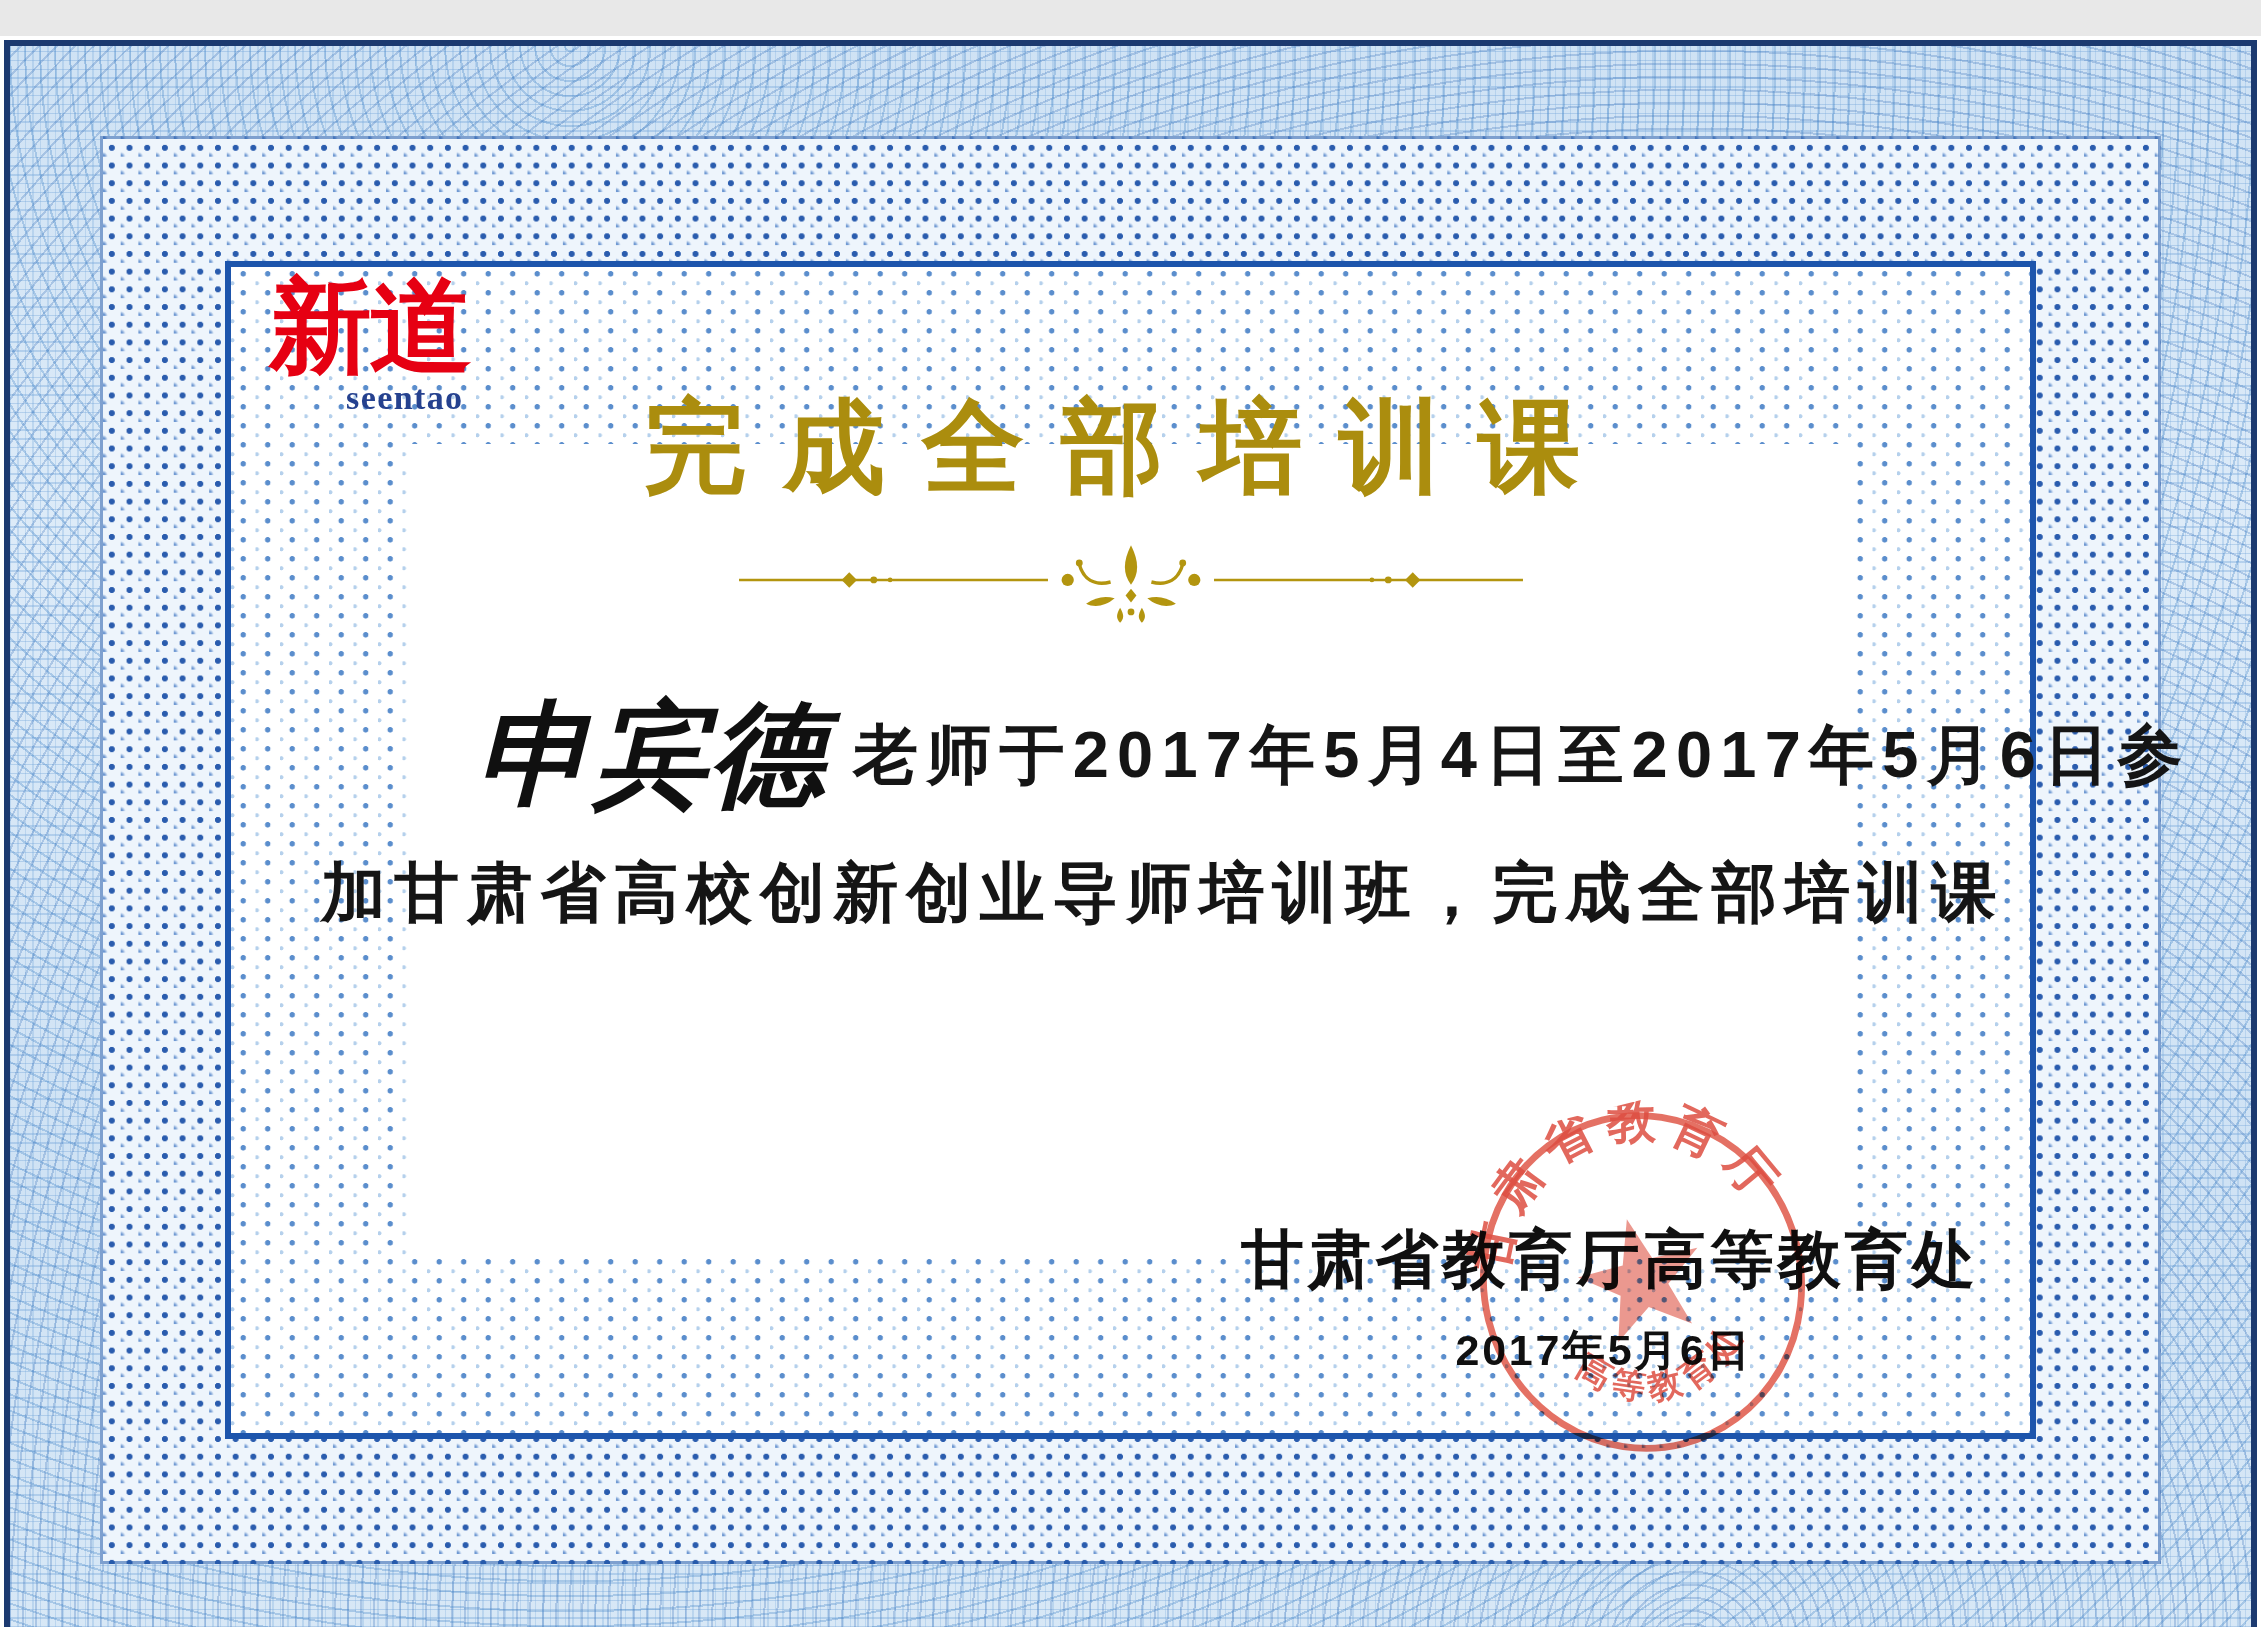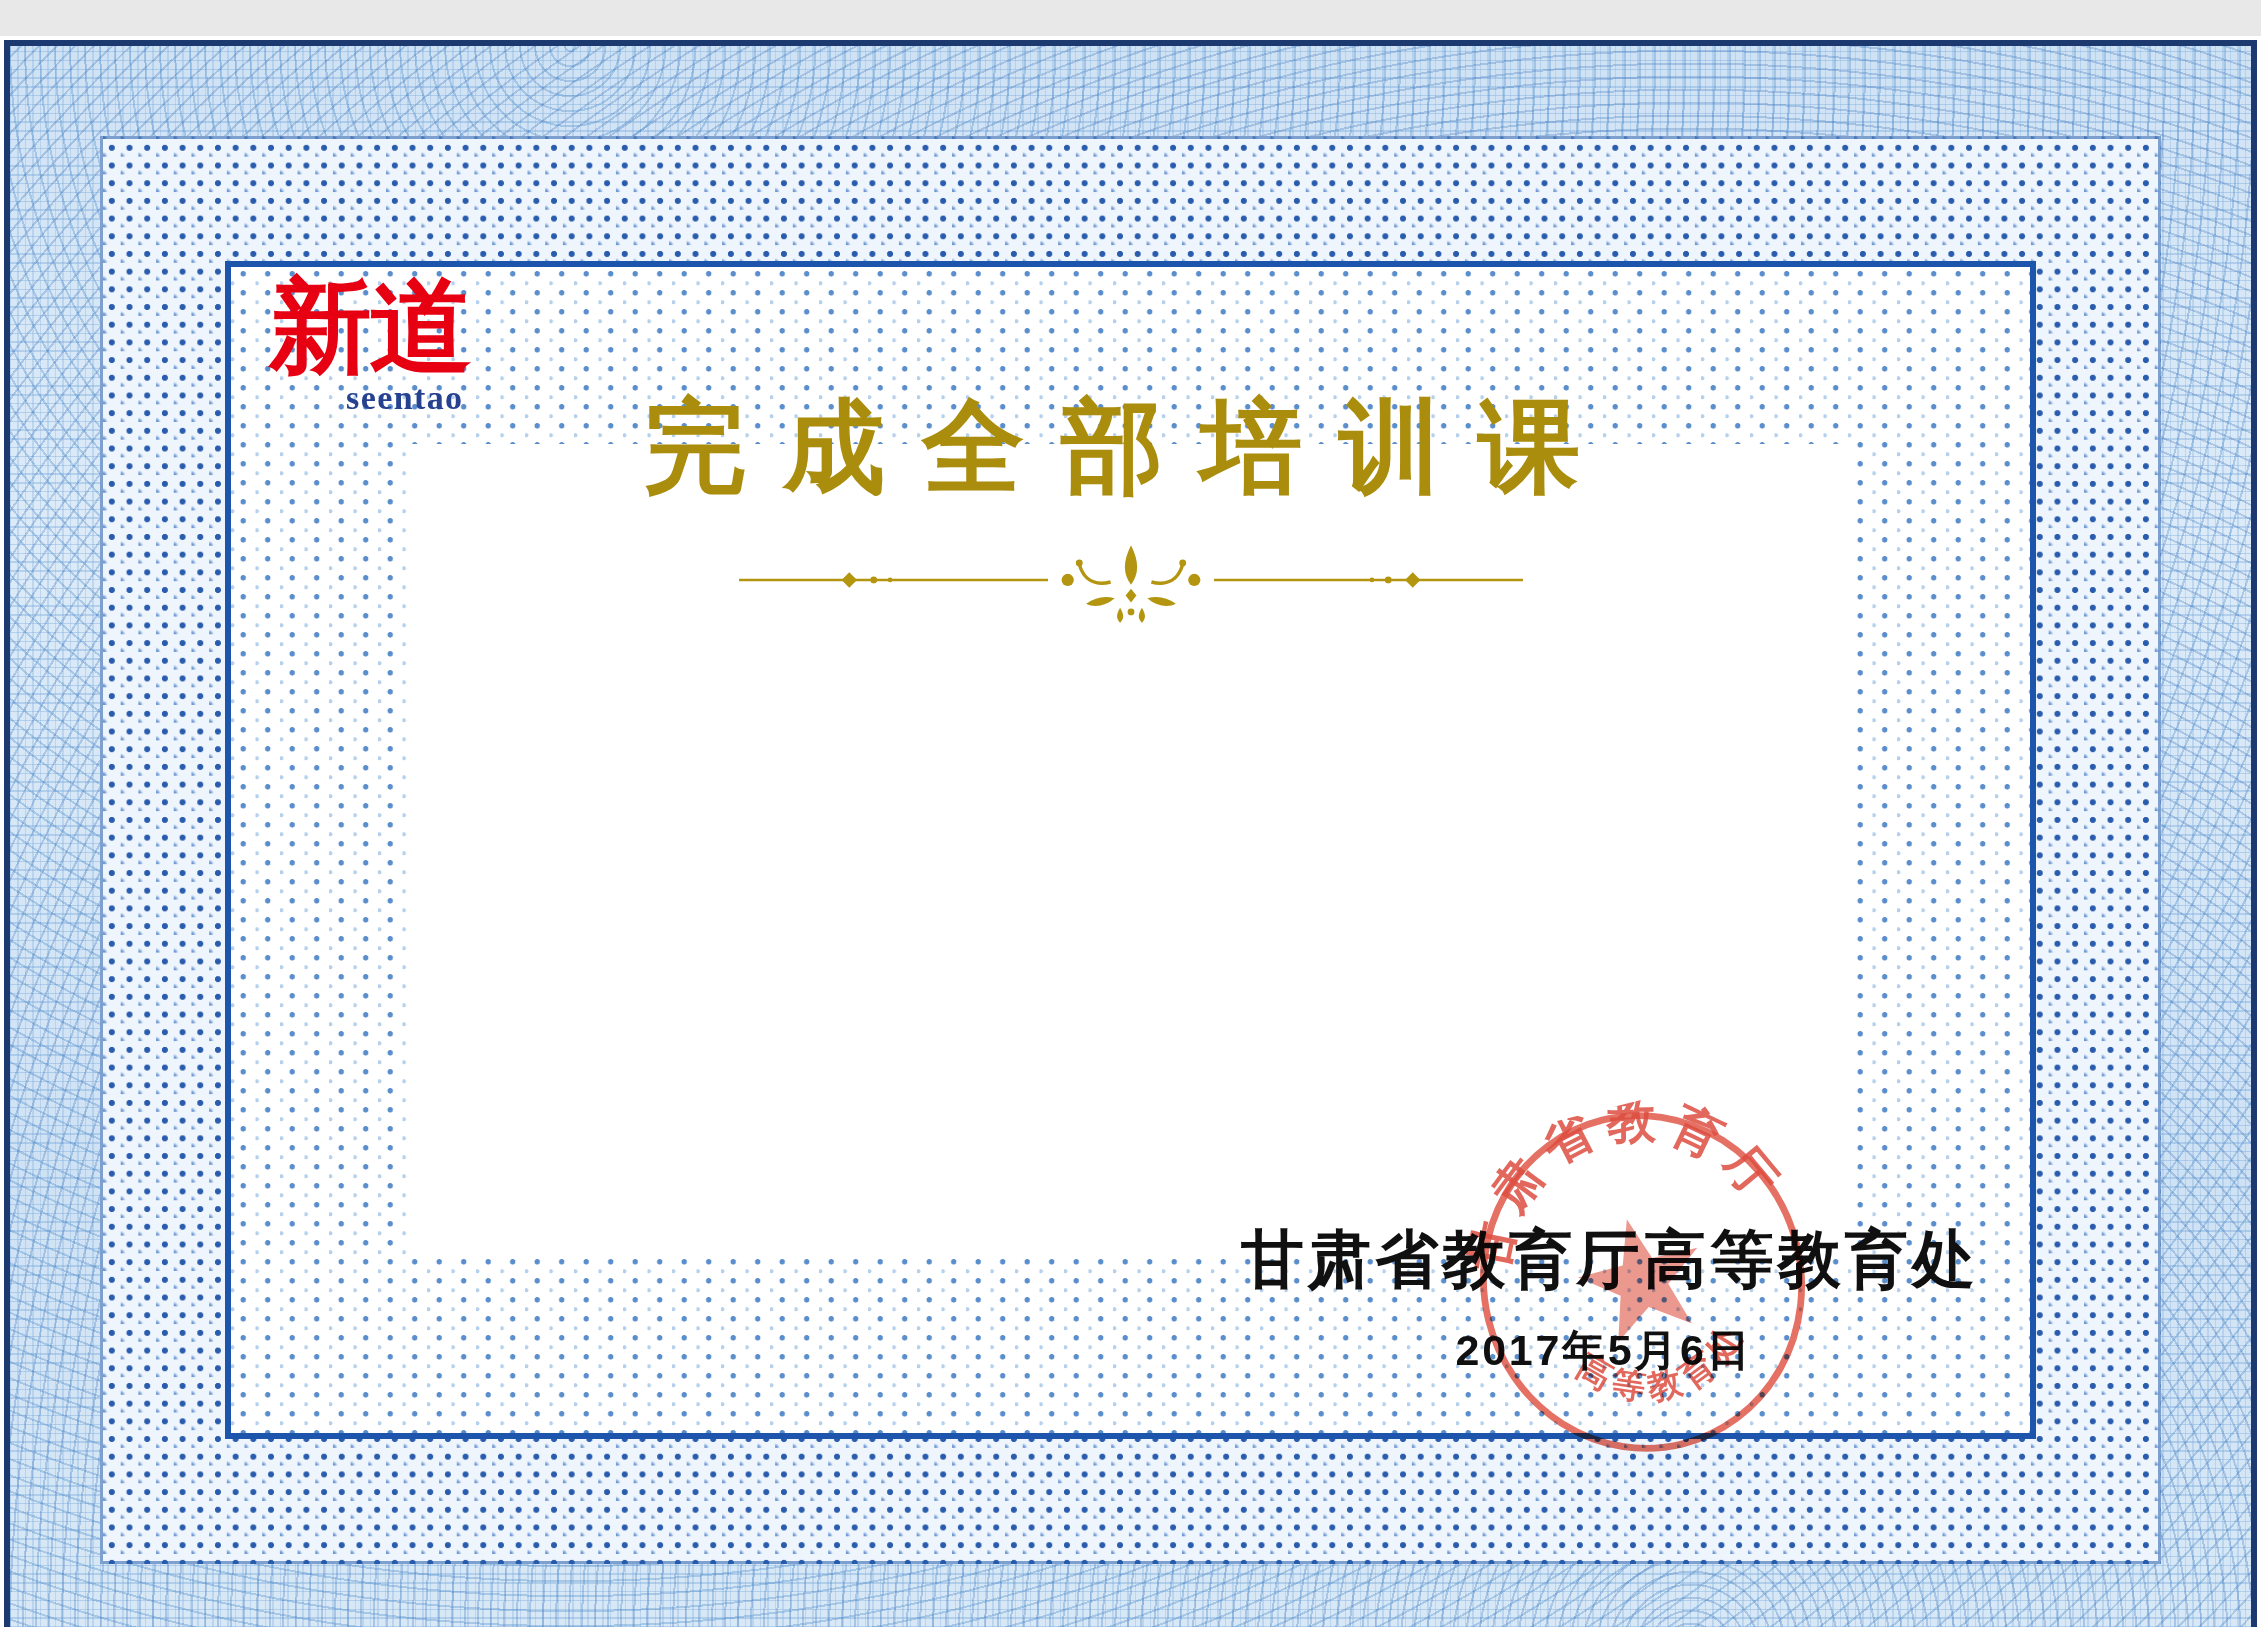--- a/index.html
+++ b/index.html
@@ -152,20 +152,25 @@
       <path d="M620 60 C644 66 660 56 666 34" fill="none" stroke-width="5"></path>
       <circle cx="666" cy="32" r="5" stroke="none"></circle>
       <path d="M566 84 C552 96 536 98 524 92 C538 82 552 80 566 84 Z" stroke="none"></path>
       <path d="M614 84 C628 96 644 98 656 92 C642 82 628 80 614 84 Z" stroke="none"></path>
       <path d="M574 98 C568 108 568 114 574 120 C580 114 580 108 574 98 Z" stroke="none"></path>
       <path d="M606 98 C600 108 600 114 606 120 C612 114 612 108 606 98 Z" stroke="none"></path>
       <circle cx="590" cy="104" r="5" stroke="none"></circle>
     </g>
   </svg>
 
+  <div class="line line1">
+    <span class="recipient-name">申宾德</span>
+    <span>老师于2017年5月4日至2017年5月6日参</span>
+  </div>
+  <div class="line line2">加甘肃省高校创新创业导师培训班，完成全部培训课</div>
 
   <div class="issuer">甘肃省教育厅高等教育处</div>
   <div class="date">2017年5月6日</div>
 
   <svg class="seal" viewBox="0 0 500 520" aria-hidden="true">
     <defs>
       <path id="seal-arc-top" d="M 62 308 A 196 204 0 1 1 438 308" fill="none"></path>
       <path id="seal-arc-bottom" d="M 100 322 A 160 168 0 0 0 400 322" fill="none"></path>
     </defs>
     <ellipse cx="250" cy="260" rx="233" ry="245" fill="none" stroke="rgba(221,74,58,0.85)" stroke-width="10"></ellipse>

